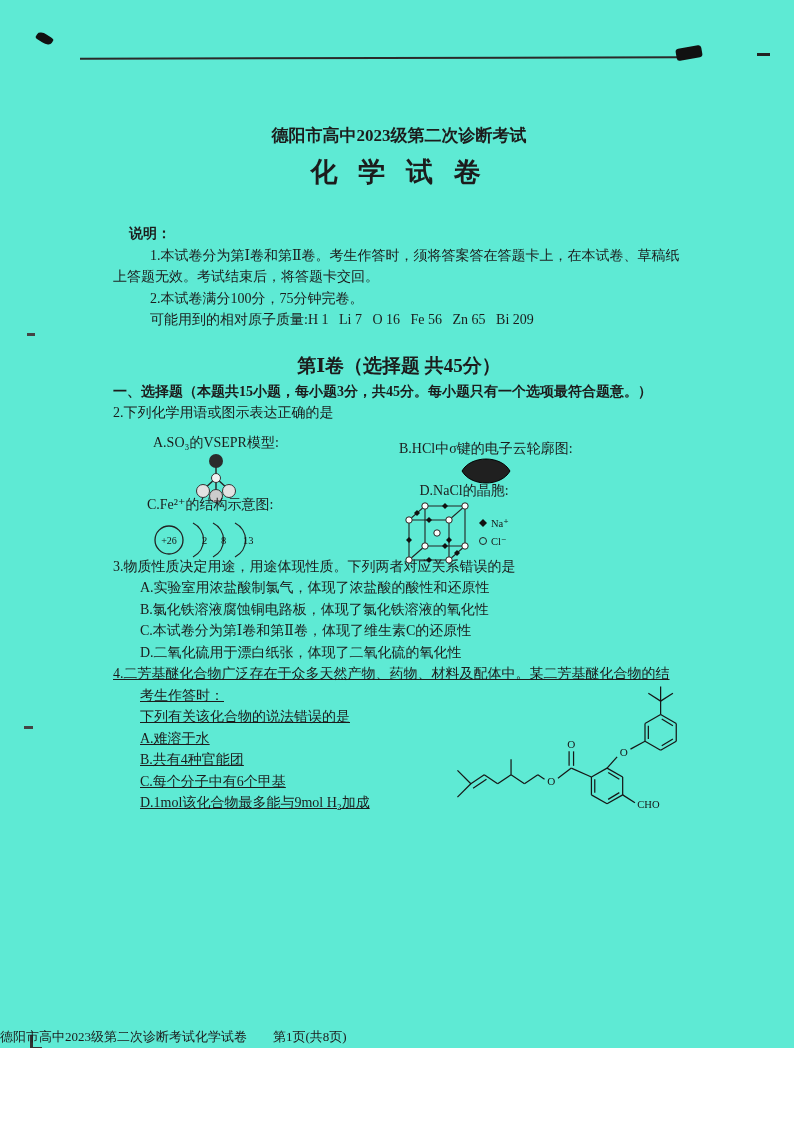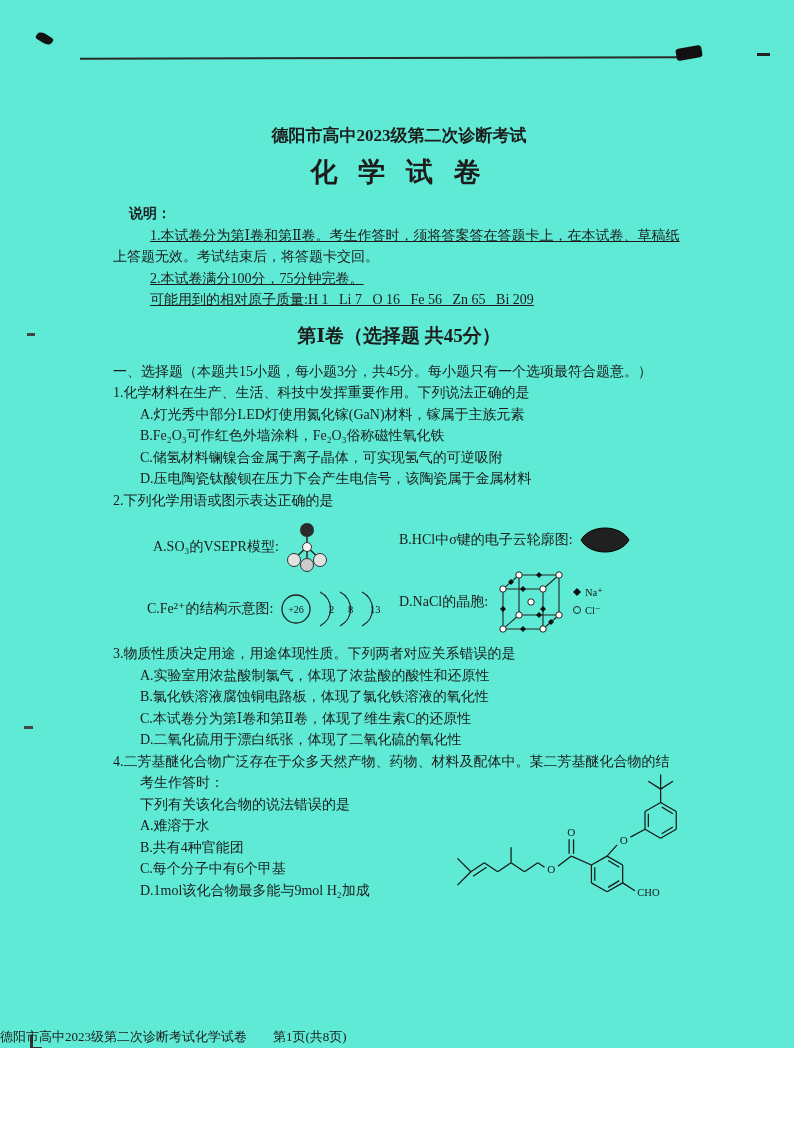--- a/index.html
+++ b/index.html
@@ -5,30 +5,30 @@
   html,body { margin:0; padding:0; background:#ffffff; }
   .page {
     position:relative; width:794px; height:1048px;
     background:#5eead4; overflow:hidden;
     font-family:"Liberation Serif","DejaVu Serif",serif;
     color:#1c1c1c;
   }
   .content { position:absolute; left:113px; top:124px; width:572px; }
   .exam-title { text-align:center; font-size:17px; font-weight:bold; line-height:24px; }
   .paper-title { text-align:center; font-size:27px; font-weight:bold; letter-spacing:7px; margin-top:5px; line-height:38px; }
-  .notes-label { font-weight:bold; font-size:14px; margin-top:12px; padding-left:16px; line-height:21.5px; }
+  .notes-label { font-weight:bold; font-size:14px; margin-top:32px; padding-left:16px; line-height:21.5px; }
   .line { font-size:14px; line-height:21.5px; white-space:nowrap; }
-  .indent1 { padding-left:37px;text-decoration:underline; }
+  .indent1 { padding-left:37px; }
   .pre { white-space:pre; }
-  .section-title { text-align:center; font-size:19px; font-weight:bold; margin-top:10px; line-height:30px; }
-  .intro { font-weight:normal; margin-top:10px; }
+  .section-title { text-align:center; font-size:19px; font-weight:bold; margin-top:20px; line-height:30px; }
+  .intro { font-weight:bold; margin-top:0; }
   .opt { padding-left:27px; }
   .q2grid { position:relative; height:132px; }
-  .q2item { position:absolute; display:flex; align-items:center; gap:5px; font-size:14px; white-space:nowrap; }
-  .q4 { position:relative; }
+  .q2item { position:absolute; display:flex; align-items:center; font-size:14px; white-space:nowrap;flex-direction:column; }
+  .q4 { position:relative;text-decoration:underline; }
   .structure { position:absolute; right:-8px; top:18px; }
   svg { display:block; }
   svg text { font-family:"Liberation Serif","DejaVu Serif",serif; fill:#161616; }
   .footer { position:absolute; top:1028px; left:0; width:100%; font-size:13px; }
   
   .art { position:absolute; background:#222; }
   .a-topline { left:80px; top:57px; width:600px; height:2px; transform:rotate(-0.15deg); background:#2a2a2a; }
   .a-topblob { left:676px; top:47px; width:26px; height:12px; background:#111; border-radius:3px; transform:rotate(-10deg); }
   .a-topright { left:757px; top:53px; width:13px; height:3px; }
   .a-topleft { left:36px; top:34px; width:17px; height:9px; background:#111; border-radius:50% 20% 50% 20%; transform:rotate(32deg); }
@@ -60,27 +60,20 @@
 
     <div class="notes-label">说明：</div>
     <div class="line indent1">1.本试卷分为第Ⅰ卷和第Ⅱ卷。考生作答时，须将答案答在答题卡上，在本试卷、草稿纸</div>
     <div class="line">上答题无效。考试结束后，将答题卡交回。</div>
     <div class="line indent1">2.本试卷满分100分，75分钟完卷。</div>
     <div class="line indent1 pre">可能用到的相对原子质量:H 1   Li 7   O 16   Fe 56   Zn 65   Bi 209</div>
 
     <div class="section-title">第Ⅰ卷（选择题  共45分）</div>
     <div class="line intro">一、选择题（本题共15小题，每小题3分，共45分。每小题只有一个选项最符合题意。）</div>
 
-    <section>
-      <div class="line">1.化学材料在生产、生活、科技中发挥重要作用。下列说法正确的是</div>
-      <div class="line opt">A.灯光秀中部分LED灯使用氮化镓(GaN)材料，镓属于主族元素</div>
-      <div class="line opt">B.Fe₂O₃可作红色外墙涂料，Fe₂O₃俗称磁性氧化铁</div>
-      <div class="line opt">C.储氢材料镧镍合金属于离子晶体，可实现氢气的可逆吸附</div>
-      <div class="line opt">D.压电陶瓷钛酸钡在压力下会产生电信号，该陶瓷属于金属材料</div>
-    </section>
 
     <section>
       <div class="line">2.下列化学用语或图示表达正确的是</div>
       <div class="q2grid">
 
         <div class="q2item" style="left:40px; top:10px;">
           <span>A.SO₃的VSEPR模型:</span>
           <svg width="46" height="52" viewBox="0 0 46 52">
             <line x1="23" y1="15" x2="23" y2="26" stroke="#222" stroke-width="1.4"></line>
             <line x1="23" y1="26" x2="10" y2="38" stroke="#222" stroke-width="1.4"></line>

